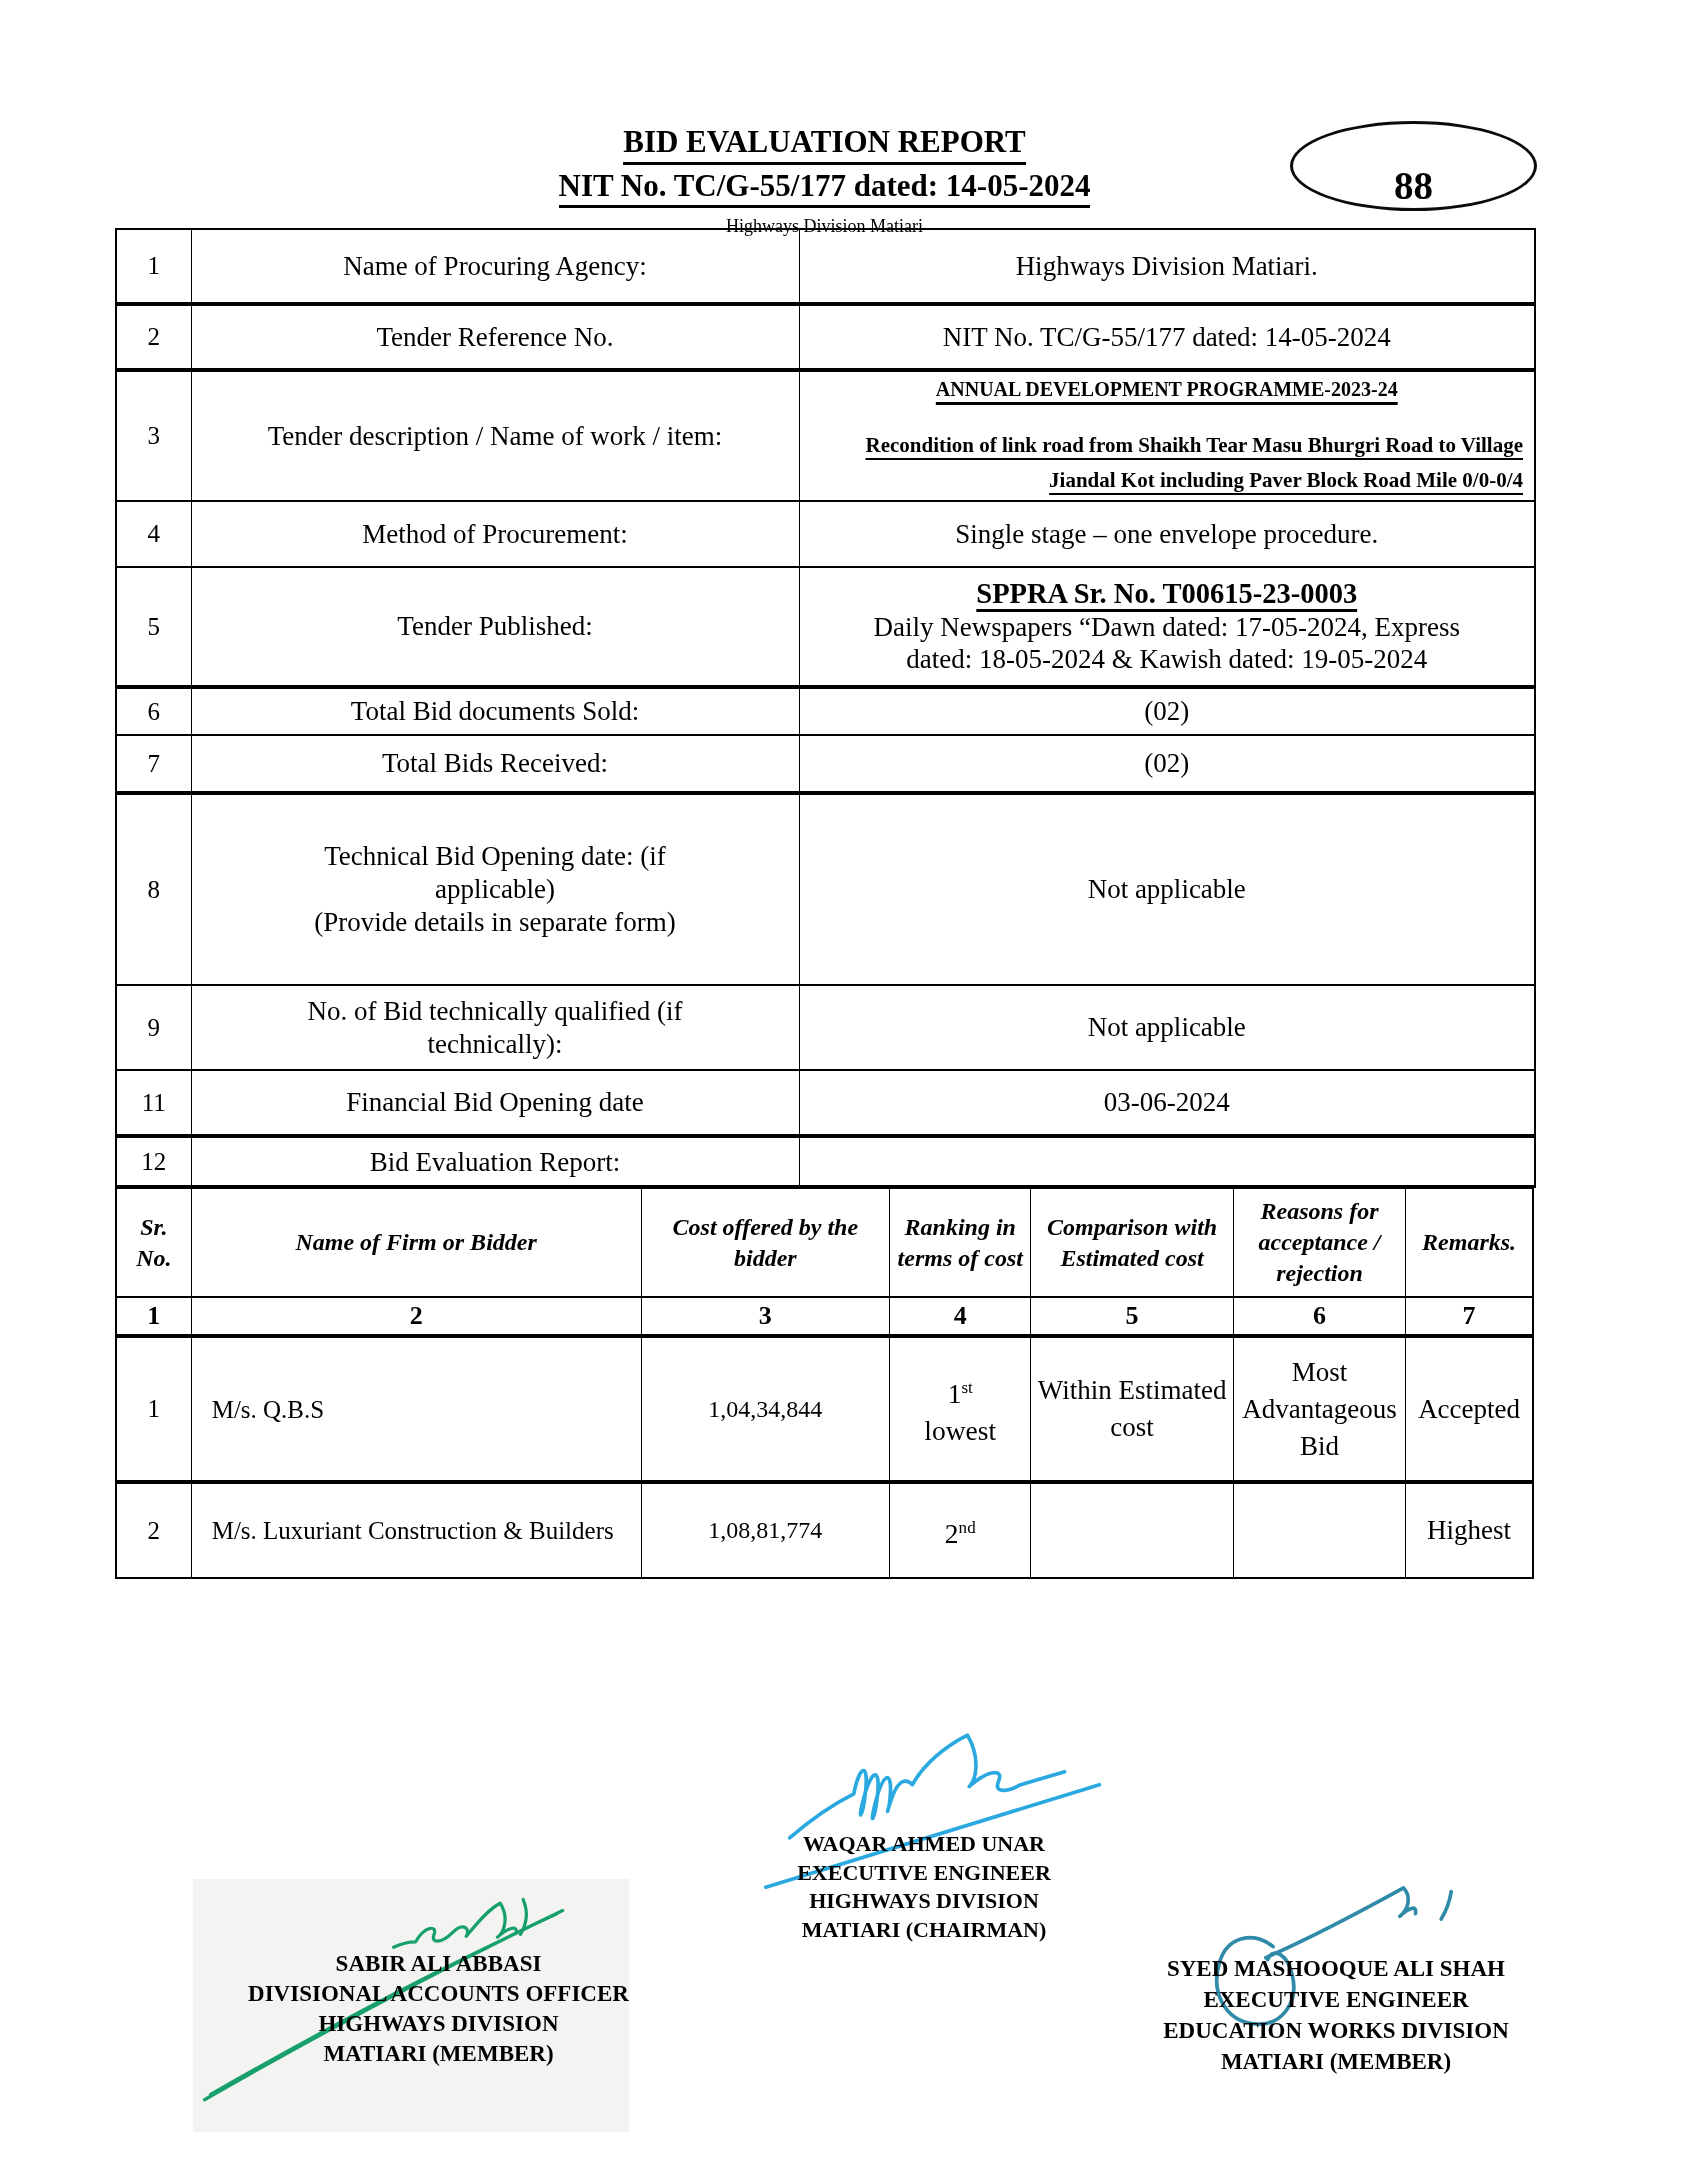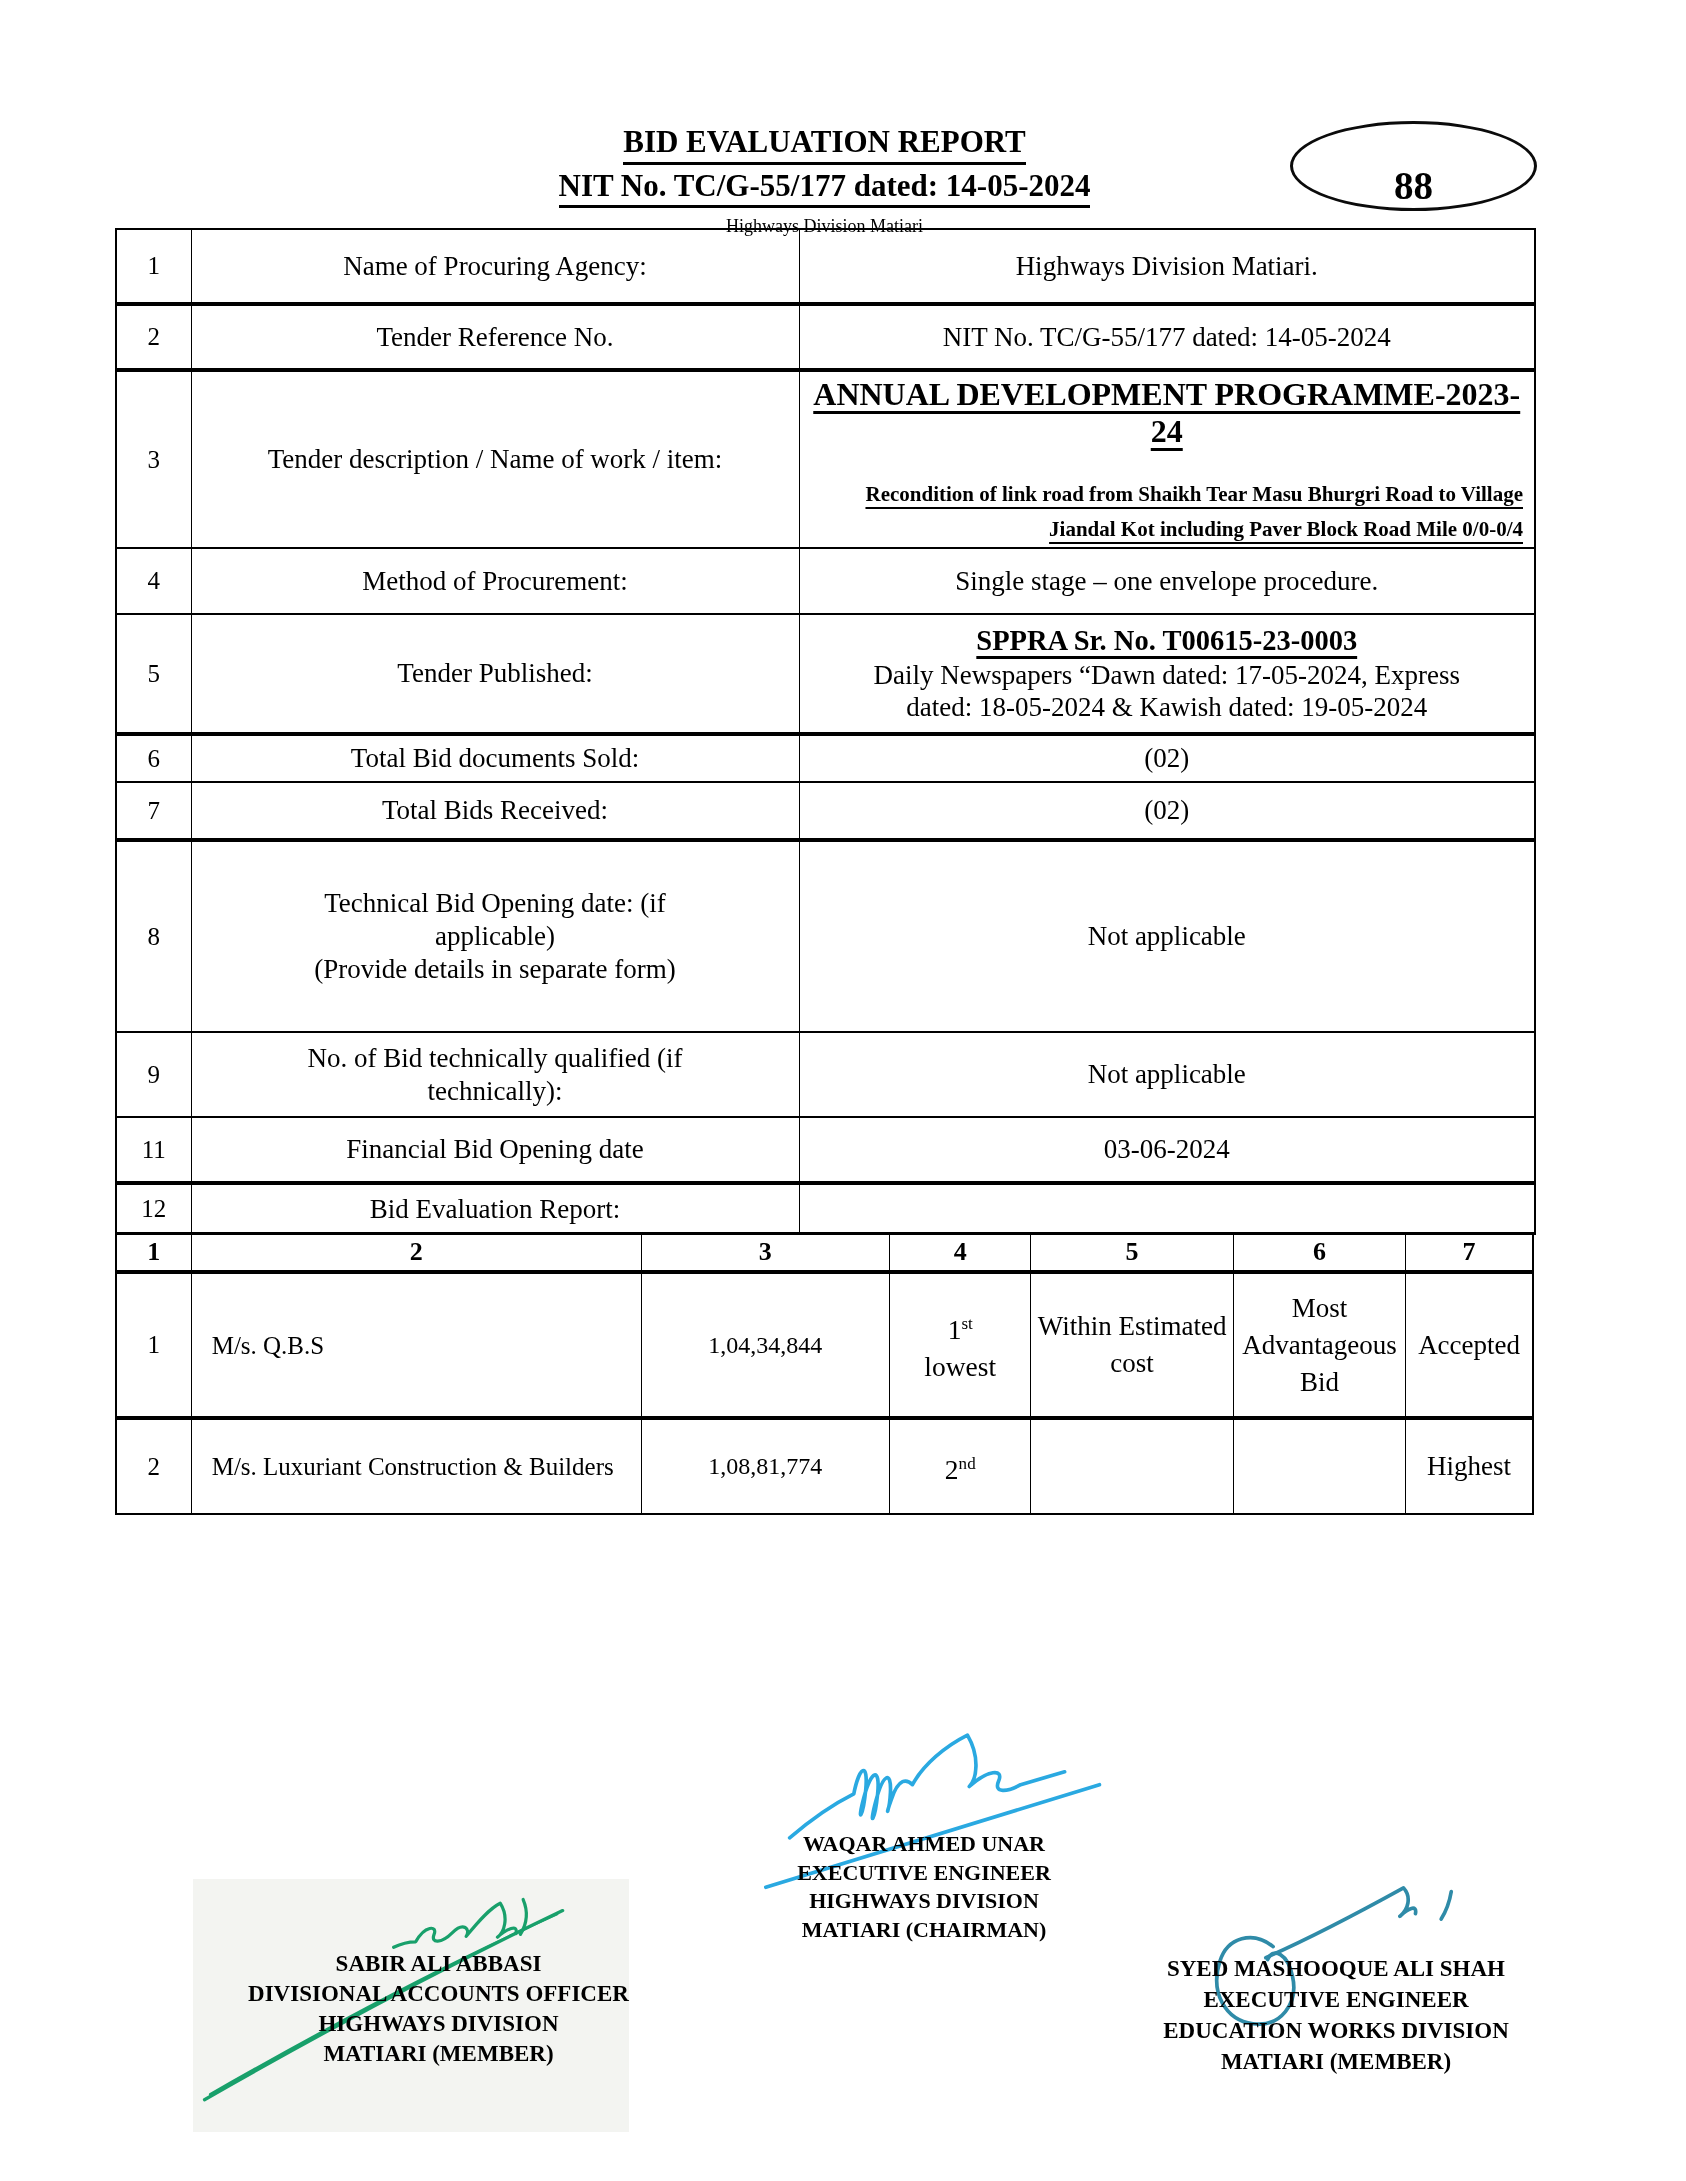--- a/index.html
+++ b/index.html
@@ -29,21 +29,21 @@
   .tables { position:absolute; left:115px; top:228px; width:1419px; }
   table { border-collapse:collapse; table-layout:fixed; width:1419px; border:2.8px solid #000; }
   td, th { border:1.8px solid #000; border-top-width:2.8px; border-bottom-width:2.8px;
            text-align:center; vertical-align:middle; padding:0 5.5px;
            font-size:27px; font-weight:normal; overflow:hidden; }
   tr.thick td, tr.thick th { border-top-width:4.6px; }
 
   .sr { font-size:25px; }
   .lbl .lline { display:block; line-height:33px; }
 
-  .val-heading { font-size:32px; font-weight:bold; text-decoration:underline;
+  .val-heading { font-size:20px; font-weight:bold; text-decoration:underline;
                  text-decoration-thickness:2.8px; text-underline-offset:5.5px; margin:3.7px 0 27.5px 0; }
   .val-detail  { font-size:21px; font-weight:bold; text-align:right; line-height:35px;
                  text-decoration:underline; text-decoration-thickness:1.8px; text-underline-offset:5.5px;
                  padding:0 5.5px; }
   .sppra { font-size:28.5px; font-weight:bold; text-decoration:underline;
            text-decoration-thickness:2.8px; text-underline-offset:5.5px; }
   .pub   { font-size:27px; line-height:32px; max-width:643px; margin:1.8px auto 0 auto; }
 
   .bid-table th { font-size:24px; font-style:italic; font-weight:bold; line-height:31px; padding:0 7.3px; }
   .bid-table .colnum { font-size:26px; font-weight:bold; }
@@ -165,20 +165,29 @@
       <colgroup>
         <col style="width:75px">
           <col style="width:449px">
           <col style="width:248px">
         <col style="width:141px">
           <col style="width:202px">
           <col style="width:172px">
           <col style="width:127px">
       </colgroup>
       <tbody>
+          <tr class="thick" style="height:110px">
+        <th>Sr. No.</th>
+        <th>Name of Firm or Bidder</th>
+        <th>Cost offered by the bidder</th>
+        <th>Ranking in terms of cost</th>
+        <th>Comparison with Estimated cost</th>
+        <th>Reasons for acceptance / rejection</th>
+        <th>Remarks.</th>
+      </tr>
       <tr style="height:39px">
         <td class="colnum">1</td>
         <td class="colnum">2</td>
         <td class="colnum">3</td>
         <td class="colnum">4</td>
         <td class="colnum">5</td>
         <td class="colnum">6</td>
         <td class="colnum">7</td>
       </tr>
       <tr class="thick" style="height:146px">

